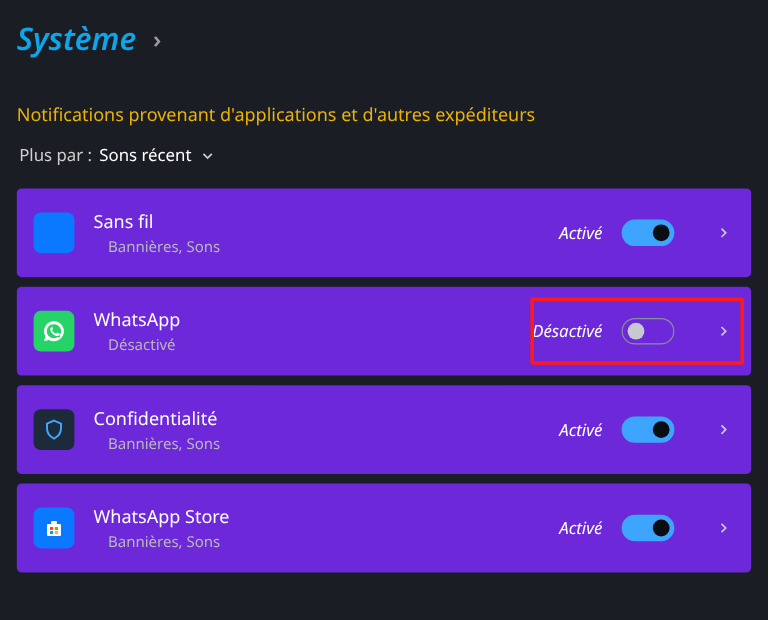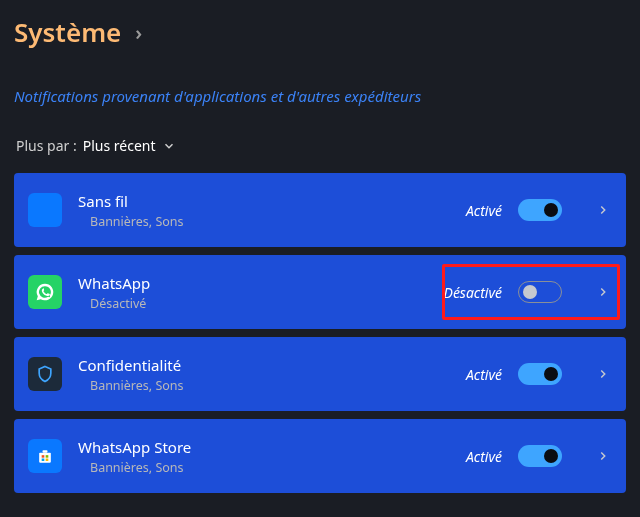--- a/index.html
+++ b/index.html
@@ -14,30 +14,29 @@
   .page { padding: 14px 14px 0 14px; }
 
   .breadcrumb {
     display: flex;
     align-items: center;
     gap: 14px;
     font-size: 26px;
     font-weight: 600;
     margin-bottom: 36px;
   }
-  .breadcrumb .crumb-prev { color: #fdba74; }
+  .breadcrumb .crumb-prev { color: #0ea5e9; font-style: italic; }
   .breadcrumb .crumb-sep { color: #9a9a9a; font-size: 20px; }
   .breadcrumb .crumb-current { color: #ffffff; }
 
   .subheading {
     font-size: 15px;
-    color: #3b82f6;
-    margin-bottom: 30px;
+    color: #eab308;
+    margin-bottom: 14px;
     font-weight: 400;
-    font-style: italic;
   }
 
   .sort-row {
     display: flex;
     align-items: center;
     gap: 6px;
     font-size: 14px;
     color: #cfcfcf;
     margin-bottom: 18px;
     padding-left: 2px;
@@ -48,21 +47,21 @@
     align-items: center;
     justify-content: center;
     width: 14px; height: 14px;
   }
   .sort-chevron svg { stroke: #cfcfcf; }
 
   .app-list { display: flex; flex-direction: column; gap: 8px; }
 
   .app-row {
     position: relative;
-    background: #1d4ed8;
+    background: #6d28d9;
     border-radius: 4px;
     height: 74px;
     display: flex;
     align-items: center;
     padding: 0 16px 0 14px;
     gap: 16px;
   }
 
   .app-icon {
     width: 34px;
@@ -140,21 +139,21 @@
 
   <div class="breadcrumb">
     <span class="crumb-prev">Système</span>
     <span class="crumb-sep">›</span>
   </div>
 
   <div class="subheading">Notifications provenant d'applications et d'autres expéditeurs</div>
 
   <div class="sort-row">
     <span>Plus par :</span>
-    <span class="sort-value">Plus récent</span>
+    <span class="sort-value">Sons récent</span>
     <span class="sort-chevron">
       <svg viewBox="0 0 24 24" fill="none" stroke-width="2.5">
           <polyline points="6 9 12 15 18 9"></polyline>
         </svg>
     </span>
   </div>
 
   <div class="app-list">
 
     <div class="app-row">

